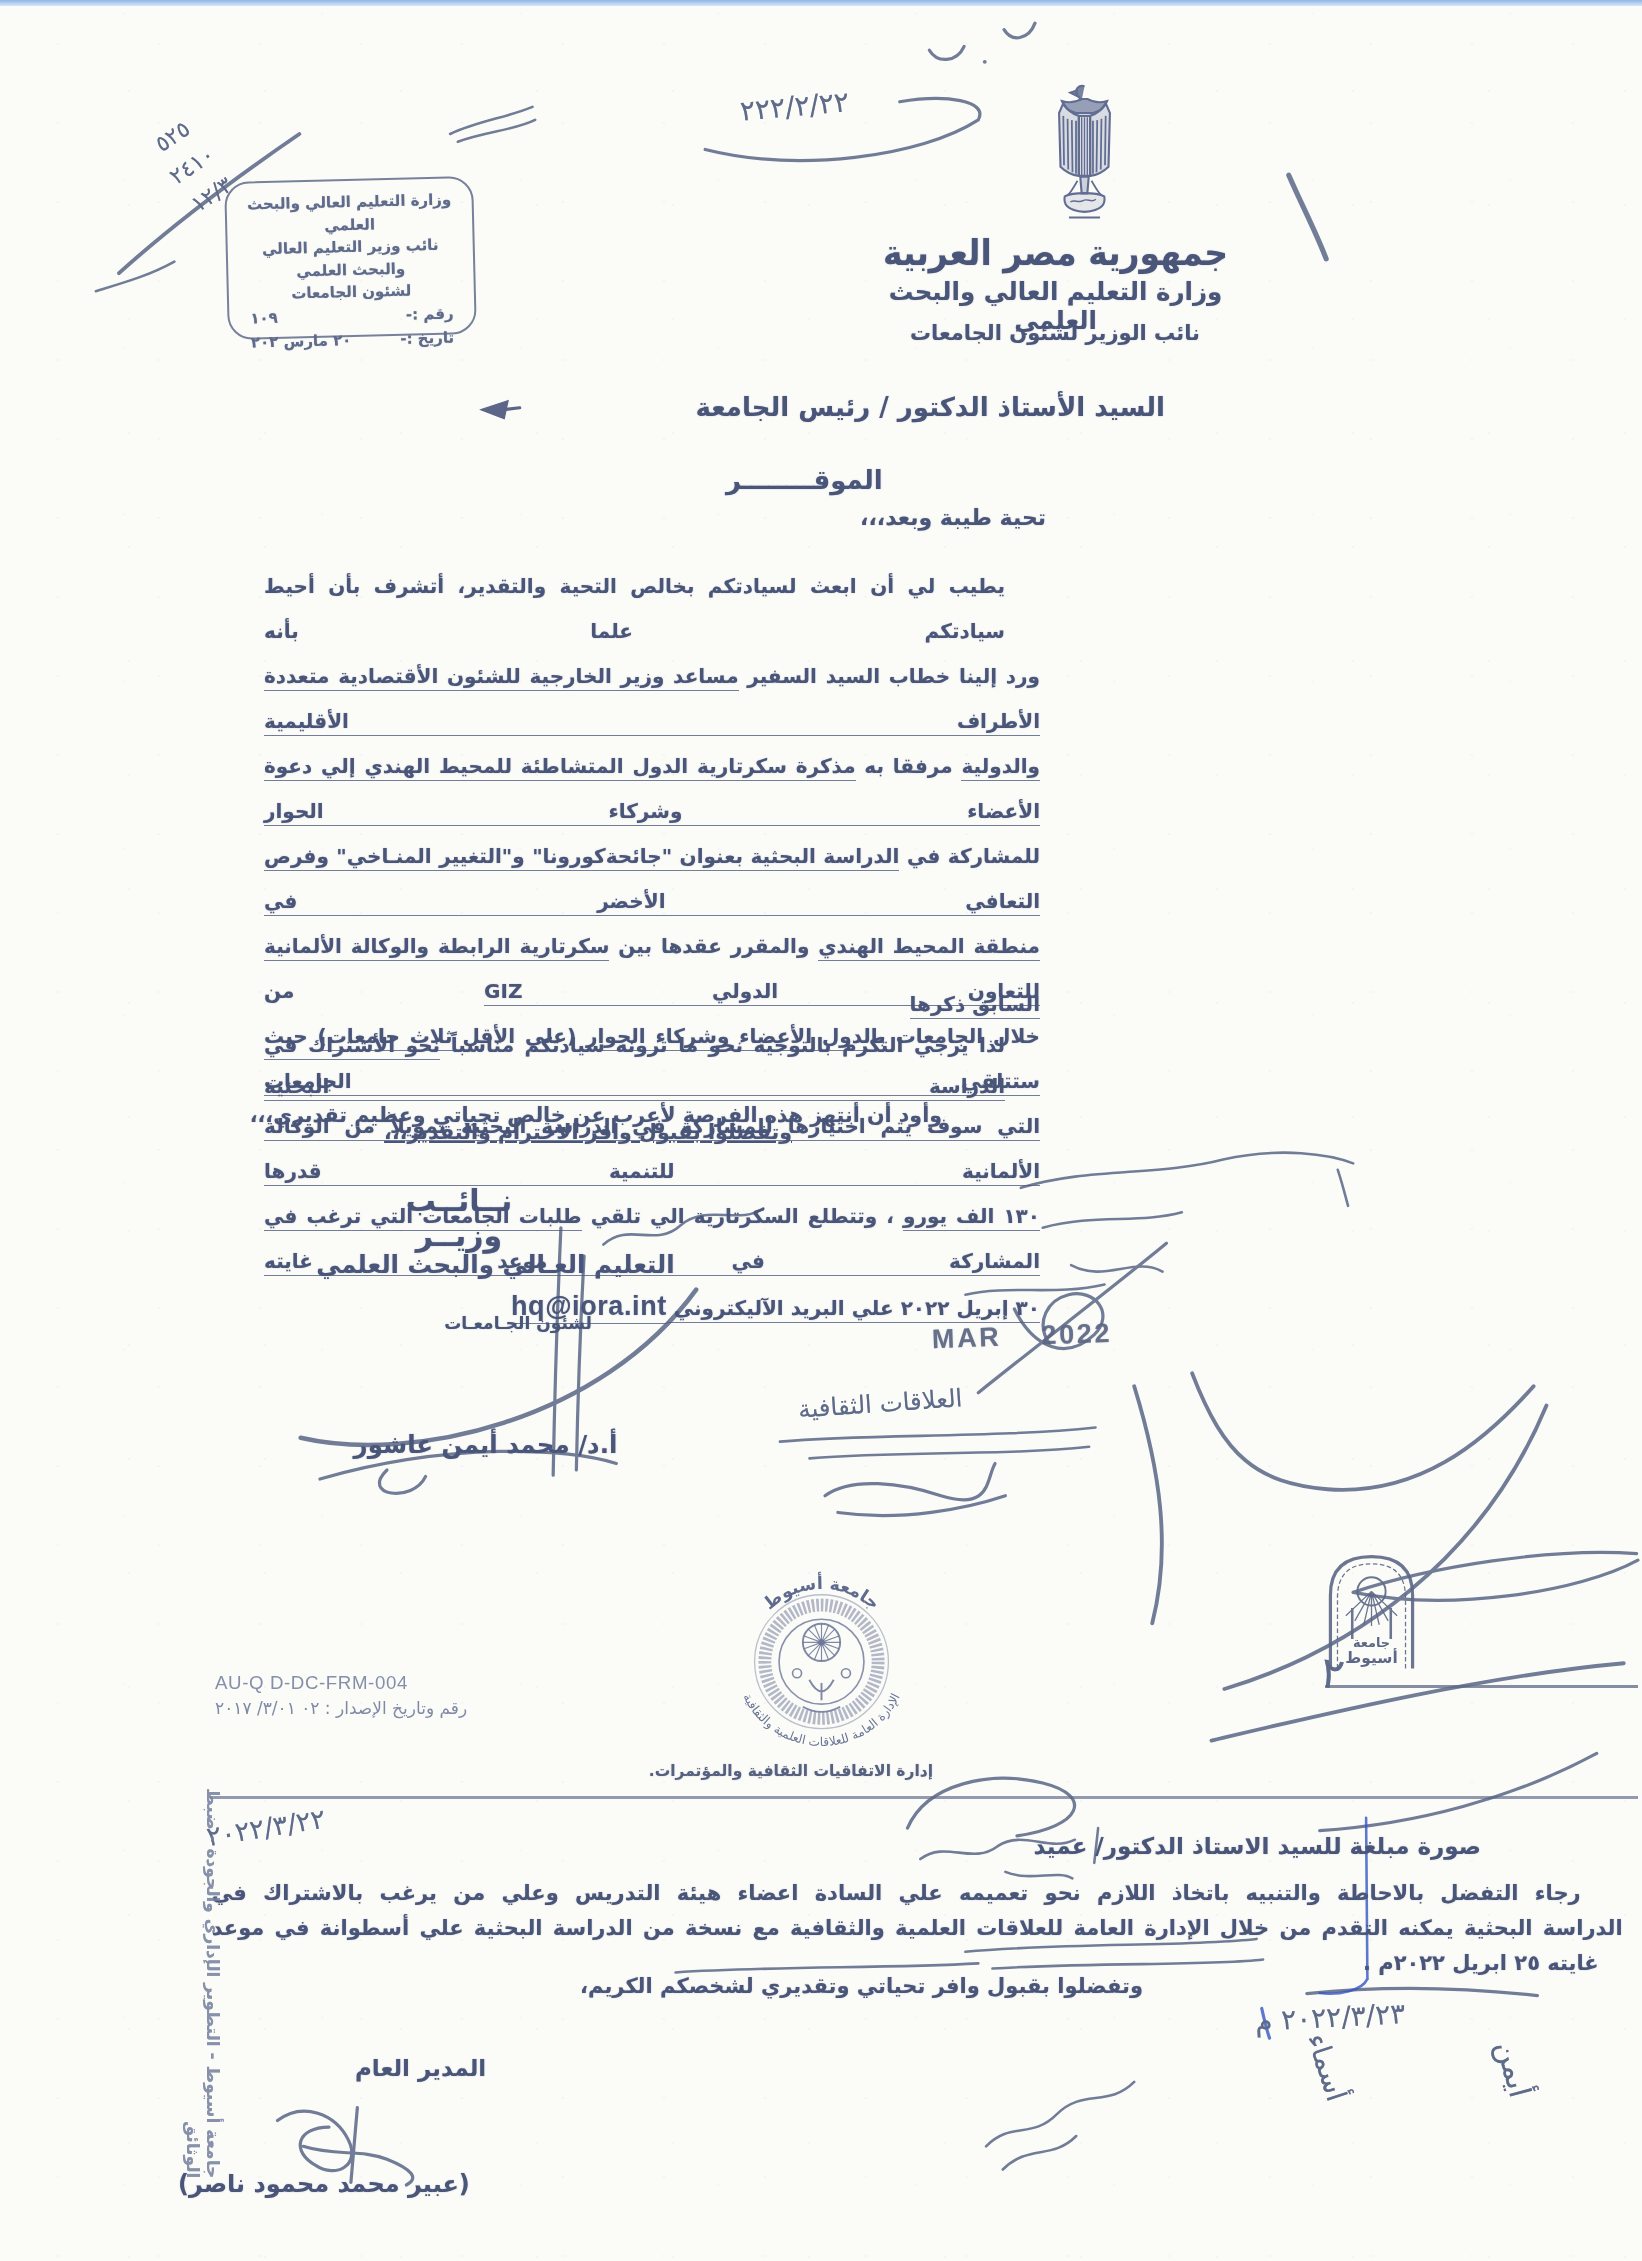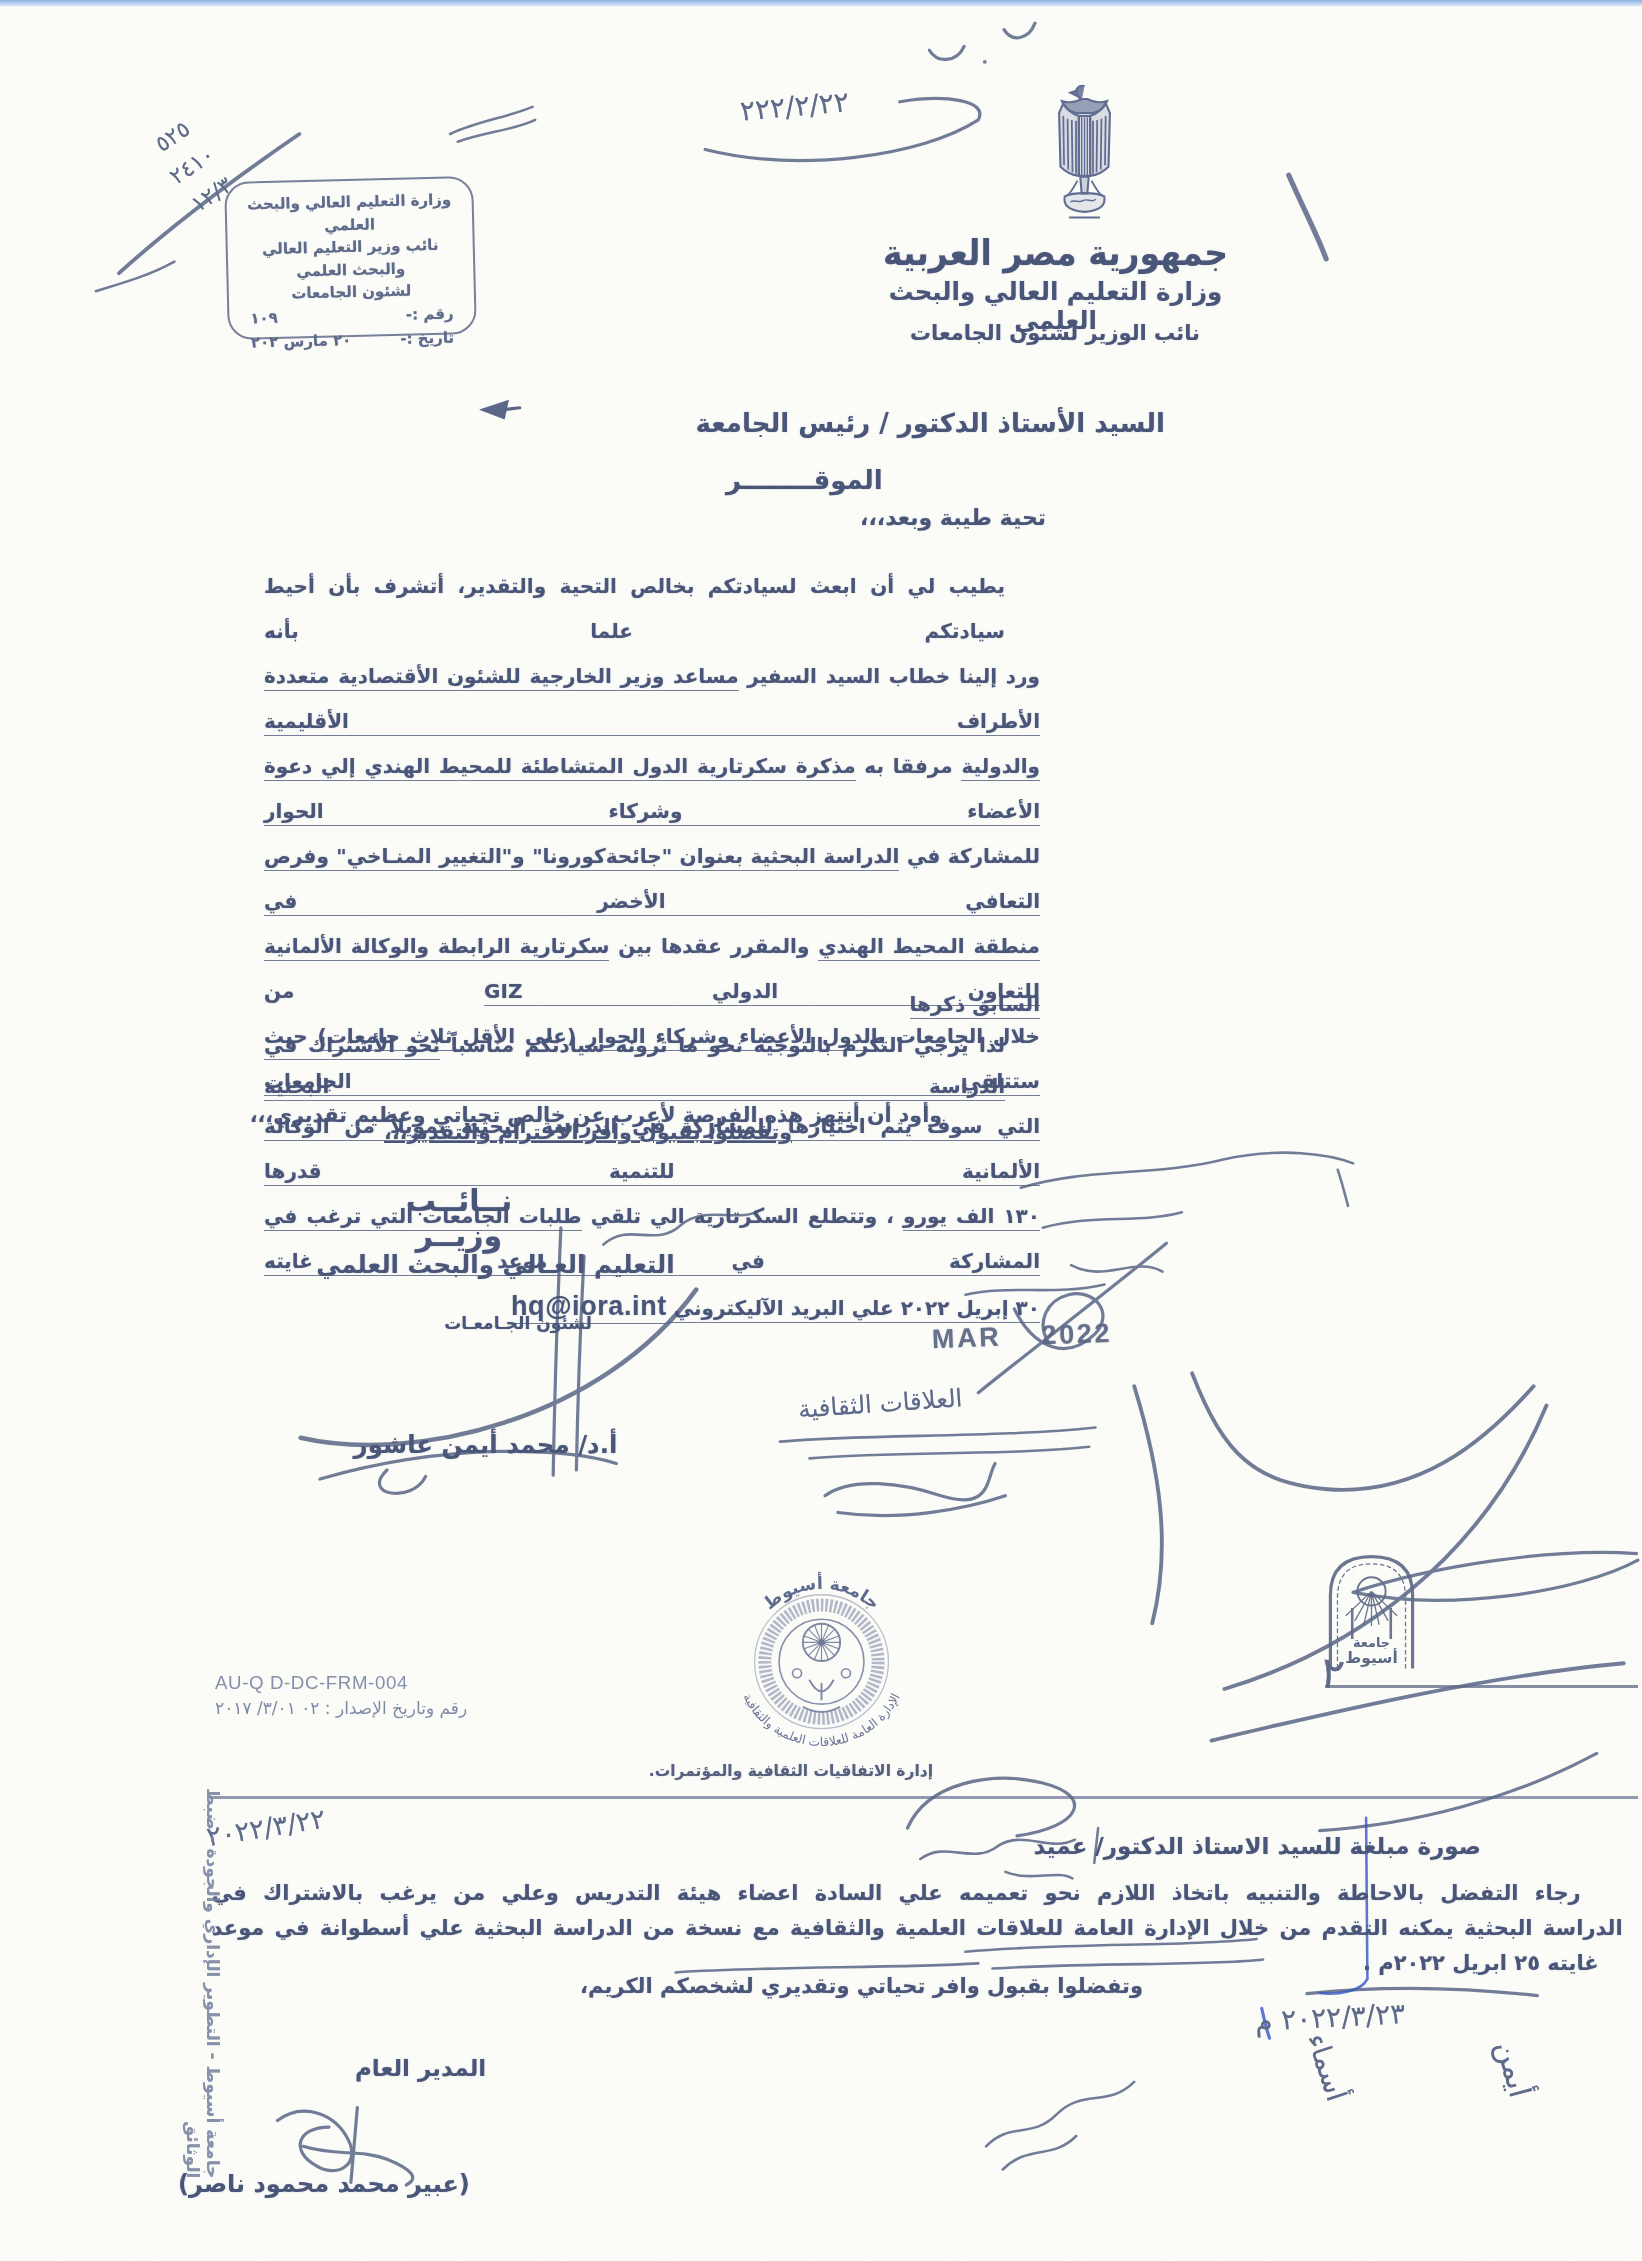--- a/index.html
+++ b/index.html
@@ -202,21 +202,21 @@
     <div class="row">
       <span>رقم :-</span>
       <span>١٠٩</span>
     </div>
     <div class="row">
       <span>تاريخ :-</span>
       <span>٢٠ مارس ٢٠٢</span>
     </div>
   </div>
 
-  <div class="abs print" style="right:477px;top:408px;font-size:26px;">السيد الأستاذ الدكتور / رئيس الجامعة</div>
+  <div class="abs print" style="right:477px;top:392px;font-size:26px;">السيد الأستاذ الدكتور / رئيس الجامعة</div>
   <div class="abs print" style="left:727px;top:465px;font-size:26px;">الموقــــــــر</div>
   <div class="abs print" style="right:596px;top:505px;font-size:22px;">تحية طيبة وبعد،،،</div>
 
   <div class="abs print" style="right:602px;width:776px;top:564px;">
     <div class="bline first"><span class="">يطيب لي أن ابعث لسيادتكم بخالص التحية والتقدير، أتشرف بأن أحيط سيادتكم علما بأنه</span></div>
     <div class="bline"><span class="">ورد إلينا خطاب السيد السفير </span><span class="u ">مساعد وزير الخارجية للشئون الأقتصادية متعددة الأطراف الأقليمية</span></div>
     <div class="bline"><span class="u ">والدولية</span><span class=""> مرفقا به </span><span class="u ">مذكرة سكرتارية الدول المتشاطئة للمحيط الهندي إلي دعوة الأعضاء وشركاء الحوار</span></div>
     <div class="bline"><span class="">للمشاركة في </span><span class="u ">الدراسة البحثية بعنوان "جائحةكورونا" و"التغيير المنـاخي" وفرص التعافي الأخضر في</span></div>
     <div class="bline"><span class="u ">منطقة المحيط الهندي</span><span class=""> والمقرر عقدها بين </span><span class="u ">سكرتارية الرابطة والوكالة الألمانية للتعاون الدولي GIZ</span><span class=""> من</span></div>
     <div class="bline"><span class="">خلال الجامعات </span><span class="u ">بالدول الأعضاء وشركاء الحوار</span><span class=""> (علي الأقل </span><span class="u ">ثلاث جامعات)</span><span class=""> حيث </span><span class="u ">ستتلقي الجامعات</span></div>

